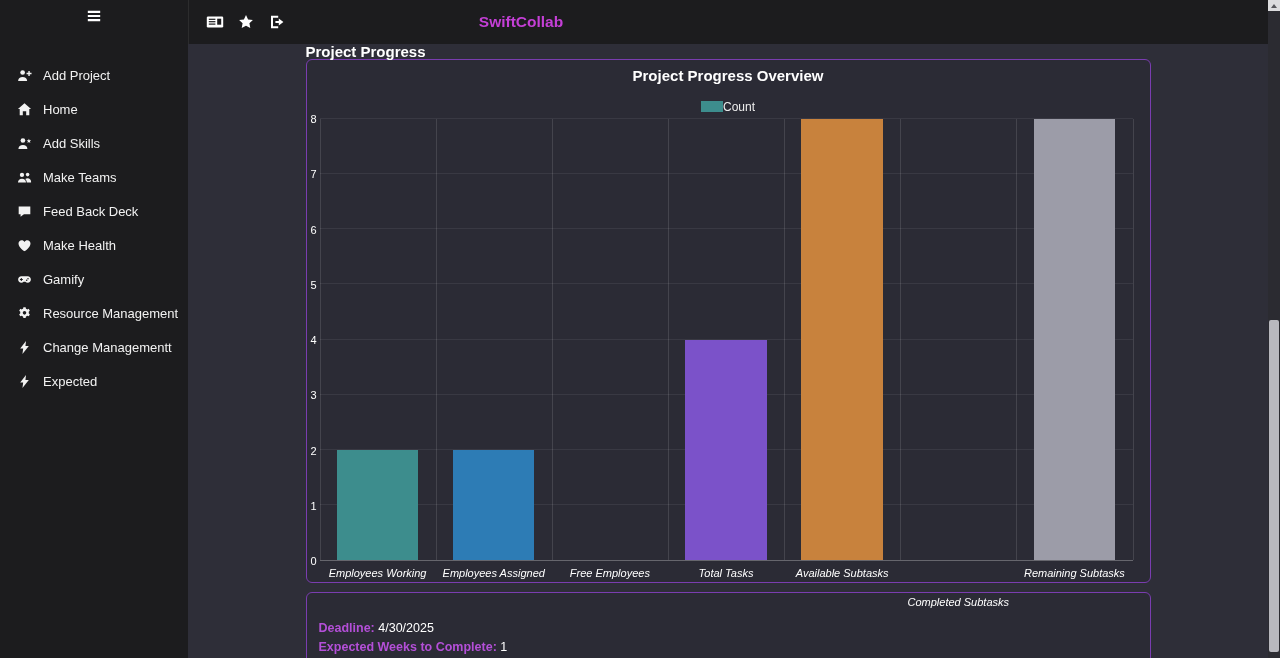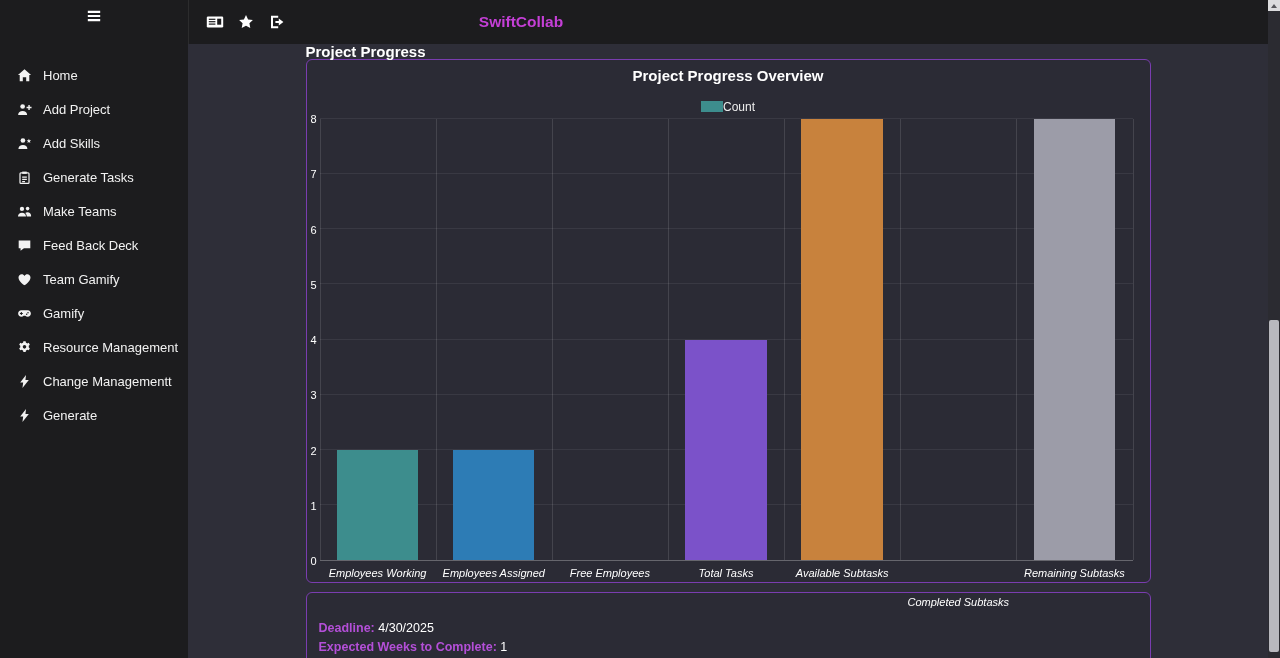--- a/index.html
+++ b/index.html
@@ -89,54 +89,44 @@
           <svg viewBox="0 0 16 16" fill="currentColor">
             <path d="M2.5 3.4h11v1.9h-11zM2.5 7.05h11v1.9h-11zM2.5 10.7h11v1.9h-11z"></path>
           </svg>
         </span>
     </button>
   </div>
   <nav class="nav">
       <div class="nav-item">
         <span class="icon">
           <svg viewBox="0 0 16 16" fill="currentColor">
-            <path d="M8 1.2 15 7.4h-1.9V14H9.8V9.8H6.2V14H2.9V7.4H1z"></path>
-          </svg>
-        </span>
-        <span class="nav-label">Home</span>
-      </div>
-      <div class="nav-item">
-        <span class="icon">
-          <svg viewBox="0 0 16 16" fill="currentColor">
             <circle cx="6" cy="4.8" r="2.5"></circle>
             <path d="M1.2 13.8c0-2.7 2.1-4.3 4.8-4.3s4.8 1.6 4.8 4.3z"></path>
             <path d="M12.1 3.2h1.5v1.9h1.9v1.5h-1.9v1.9h-1.5V6.6h-1.9V5.1h1.9z"></path>
           </svg>
         </span>
         <span class="nav-label">Add Project</span>
       </div>
       <div class="nav-item">
         <span class="icon">
           <svg viewBox="0 0 16 16" fill="currentColor">
+            <path d="M8 1.2 15 7.4h-1.9V14H9.8V9.8H6.2V14H2.9V7.4H1z"></path>
+          </svg>
+        </span>
+        <span class="nav-label">Home</span>
+      </div>
+      <div class="nav-item">
+        <span class="icon">
+          <svg viewBox="0 0 16 16" fill="currentColor">
             <circle cx="6.3" cy="4.8" r="2.5"></circle>
             <path d="M1.5 13.8c0-2.7 2.1-4.3 4.8-4.3s4.8 1.6 4.8 4.3z"></path>
             <path d="M12.7 2.8l.7 1.6 1.7.15-1.3 1.15.4 1.7-1.5-.9-1.5.9.4-1.7-1.3-1.15 1.7-.15z"></path>
           </svg>
         </span>
         <span class="nav-label">Add Skills</span>
-      </div>
-      <div class="nav-item">
-        <span class="icon">
-          <svg viewBox="0 0 16 16" fill="none" stroke="currentColor" stroke-width="1.3">
-            <rect x="3.2" y="3" width="9.6" height="11.2" rx="1"></rect>
-            <path d="M5.6 1.7h4.8v2.4H5.6z" fill="currentColor" stroke="none"></path>
-            <path d="M5.5 7.5h5M5.5 10h5M5.5 12.3h3"></path>
-          </svg>
-        </span>
-        <span class="nav-label">Generate Tasks</span>
       </div>
       <div class="nav-item">
         <span class="icon">
           <svg viewBox="0 0 16 16" fill="currentColor">
             <circle cx="5.3" cy="5.2" r="2.3"></circle>
             <path d="M1 13.2c0-2.4 1.9-3.9 4.3-3.9s4.3 1.5 4.3 3.9z"></path>
             <circle cx="11.3" cy="4.9" r="1.9"></circle>
             <path d="M10.4 13.2c0-1.6-.6-2.9-1.6-3.7.7-.4 1.6-.6 2.5-.6 2.1 0 3.7 1.4 3.7 3.4v.9z"></path>
           </svg>
         </span>
@@ -149,21 +139,21 @@
           </svg>
         </span>
         <span class="nav-label">Feed Back Deck</span>
       </div>
       <div class="nav-item">
         <span class="icon">
           <svg viewBox="0 0 16 16" fill="currentColor">
             <path d="M8 14.2S1.6 10.2 1.6 5.9c0-1.9 1.5-3.4 3.4-3.4 1.3 0 2.4.7 3 1.7.6-1 1.7-1.7 3-1.7 1.9 0 3.4 1.5 3.4 3.4 0 4.3-6.4 8.3-6.4 8.3z"></path>
           </svg>
         </span>
-        <span class="nav-label">Team Gamify</span>
+        <span class="nav-label">Make Health</span>
       </div>
       <div class="nav-item">
         <span class="icon">
           <svg viewBox="0 0 16 16" fill="currentColor">
             <path d="M4.6 4.6h6.8c2 0 3.4 1.5 3.4 3.4s-1.4 3.4-3.4 3.4c-1 0-1.9-.4-2.5-1.1H7.1c-.6.7-1.5 1.1-2.5 1.1-2 0-3.4-1.5-3.4-3.4s1.4-3.4 3.4-3.4z"></path>
             <rect x="3.1" y="7.45" width="3.1" height="1.1" fill="var(--sidebar-bg)"></rect>
             <rect x="4.1" y="6.45" width="1.1" height="3.1" fill="var(--sidebar-bg)"></rect>
             <circle cx="11.7" cy="7.1" r=".8" fill="var(--sidebar-bg)"></circle>
             <circle cx="10.3" cy="8.9" r=".8" fill="var(--sidebar-bg)"></circle>
           </svg>
@@ -186,21 +176,21 @@
           </svg>
         </span>
         <span class="nav-label">Change Managementt</span>
       </div>
       <div class="nav-item">
         <span class="icon">
           <svg viewBox="0 0 16 16" fill="currentColor">
             <path d="M9.6 1 3.4 9h3.2L5.8 15l6.8-8.6H9z"></path>
           </svg>
         </span>
-        <span class="nav-label">Generate</span>
+        <span class="nav-label">Expected</span>
       </div>
     </nav>
 </aside>
 
 <header class="topbar">
   <div class="topbar-actions">
       <button class="icon-btn">
         <span class="icon">
           <svg viewBox="0 0 18 16" fill="currentColor">
             <rect x="0.8" y="2.6" width="16.4" height="10.8" rx="1.2"></rect>

